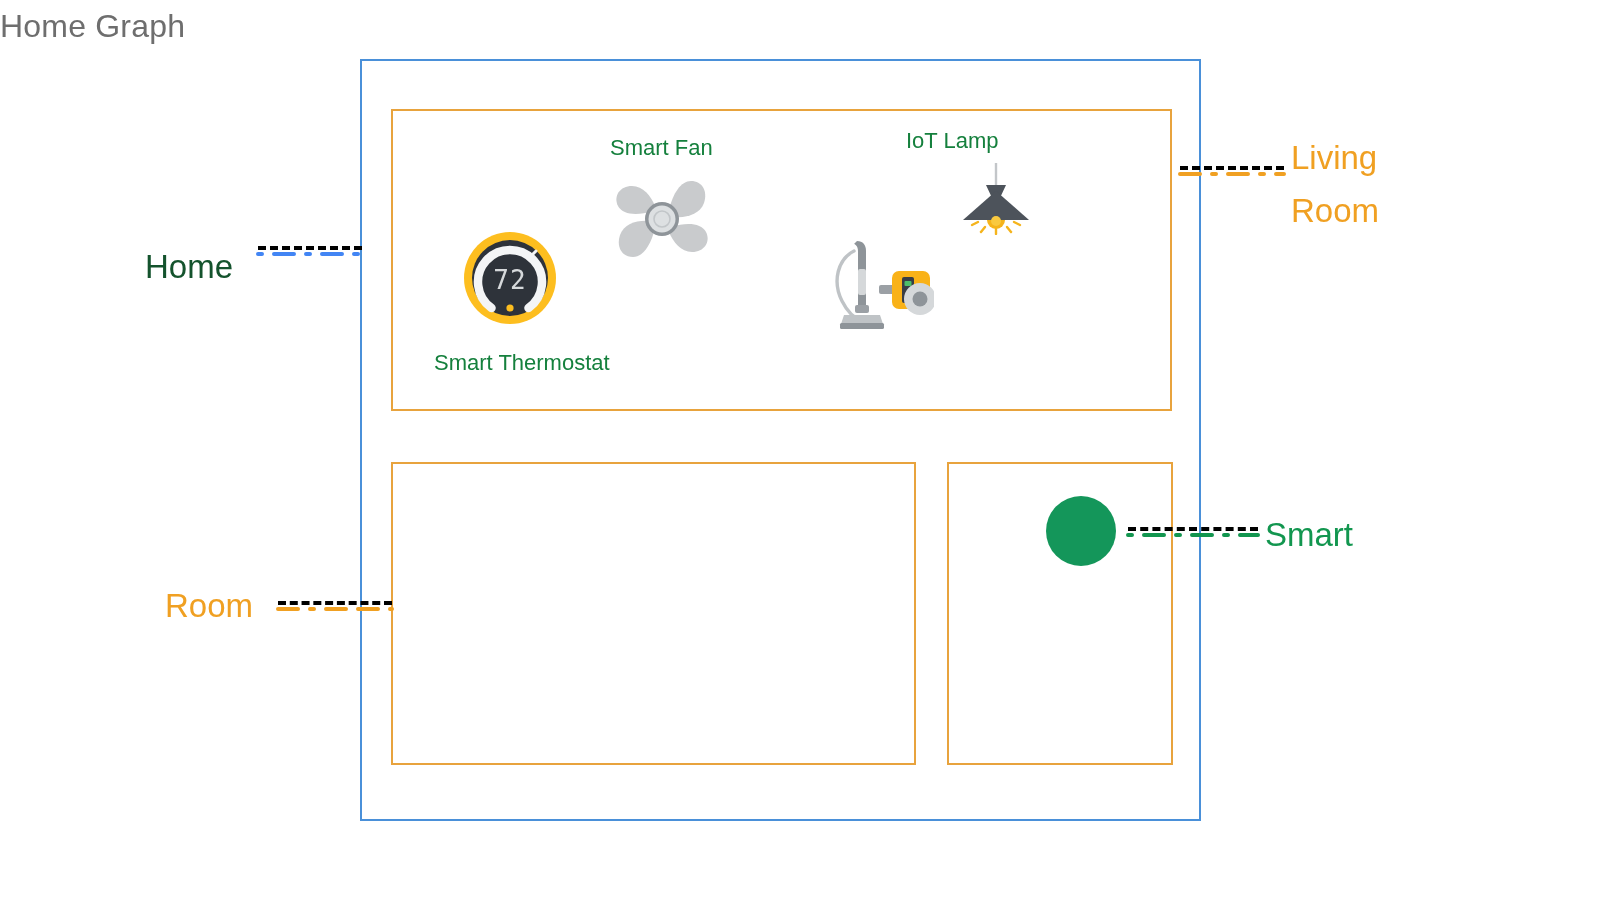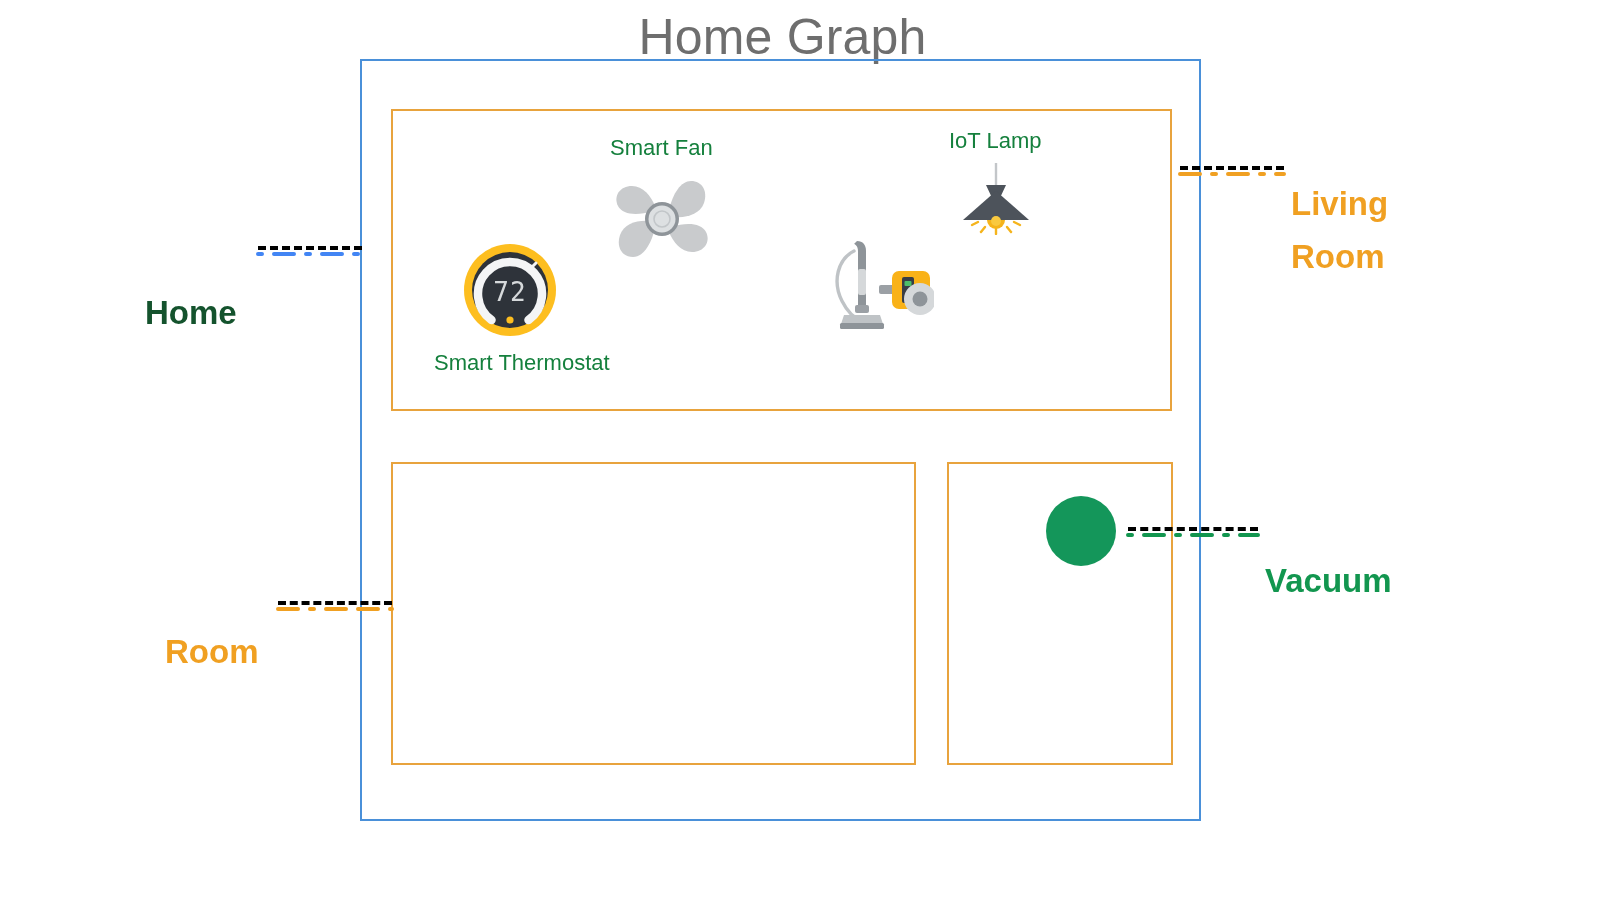--- a/index.html
+++ b/index.html
@@ -18,22 +18,21 @@
     background: #ffffff;
     overflow: hidden;
   }
 
   
   #page-title {
     position: absolute;
     left: 0;
     top: 8px;
     width: 1565px;
-    text-align: center;
-    font-size: 50px;
+    font-size: 32px;
     color: #6E6E6E;
     letter-spacing: 0.2px;
     font-weight: 400;
   }
 
   
   .box {
     position: absolute;
     box-sizing: border-box;
     background: transparent;
@@ -64,24 +63,23 @@
     top: 462px;
     width: 226px;
     height: 303px;
     border: 2px solid #E8A33D;
   }
 
   
   .callout {
     position: absolute;
     font-size: 33px;
-    font-weight: 700;
+    font-weight: 400;
     line-height: 1.62;
     white-space: pre-line;
-    margin-top: 46px;
   }
   #label-home {
     left: 145px;
     top: 240px;
     color: #14532d;
   }
   #label-room {
     left: 165px;
     top: 579px;
     color: #F0A022;
@@ -109,27 +107,27 @@
 
   
   .device-label {
     position: absolute;
     font-size: 22px;
     color: #15803d;
     white-space: nowrap;
     font-weight: 400;
   }
   #label-smart-fan   { left: 610px; top: 135px; }
-  #label-iot-lamp    { left: 949px; top: 128px; }
+  #label-iot-lamp    { left: 906px; top: 128px; }
   #label-thermostat  { left: 434px; top: 350px; }
   #label-vacuum      { left: 745px; top: 351px; }
 
   
   .icon-wrap { position: absolute; }
-  #icon-thermostat { left: 463px; top: 243px; width: 94px; height: 94px; }
+  #icon-thermostat { left: 463px; top: 231px; width: 94px; height: 94px; }
   #icon-fan        { left: 607px; top: 165px; width: 110px; height: 108px; }
   #icon-vacuum     { left: 822px; top: 233px; width: 112px; height: 100px; }
   #icon-lamp       { left: 959px; top: 163px; width: 74px; height: 72px; }
 
   
   #device-node {
     position: absolute;
     left: 1046px;
     top: 496px;
     width: 70px;
@@ -171,21 +169,21 @@
   <div class="leader" style="left:1128px; top:527px; width:130px;">
     <svg width="130" height="8" viewBox="0 0 130 8">
       <line x1="0" y1="4" x2="130" y2="4" stroke="#12964F" stroke-width="4" stroke-dasharray="4 12 20 12 4 12 20 12" stroke-linecap="round"></line>
     </svg>
   </div>
 
   <div id="label-home" class="callout">Home</div>
   <div id="label-room" class="callout">Room</div>
   <div id="label-livingroom" class="callout">Living
 Room</div>
-  <div id="label-device" class="callout">Vacuum</div>
+  <div id="label-device" class="callout">Smart</div>
 
   <div id="label-smart-fan" class="device-label">Smart Fan</div>
   <div id="icon-fan" class="icon-wrap">
     <svg width="110" height="108" viewBox="0 0 110 108">
       <g fill="#C9CBCD">
 
         <path d="M62 45 C66 28 74 16 84 16 C95 16 101 26 97 38 C93 49 80 53 68 52 Z"></path>
         <path d="M64 62 C80 57 94 58 99 67 C104 77 97 87 85 87 C74 87 66 77 62 67 Z"></path>
         <path d="M48 63 C44 80 36 92 26 92 C15 92 9 82 13 70 C17 59 30 55 42 56 Z"></path>
         <path d="M46 46 C30 51 16 50 11 41 C6 31 13 21 25 21 C36 21 44 31 48 41 Z"></path>

